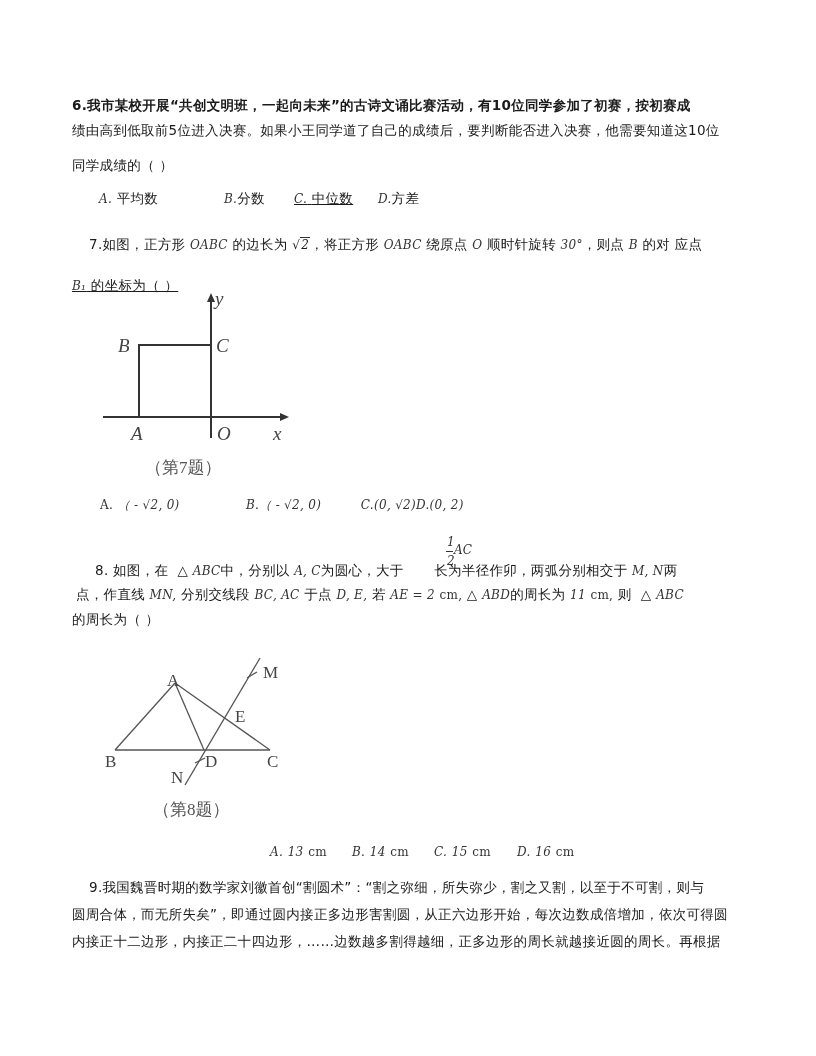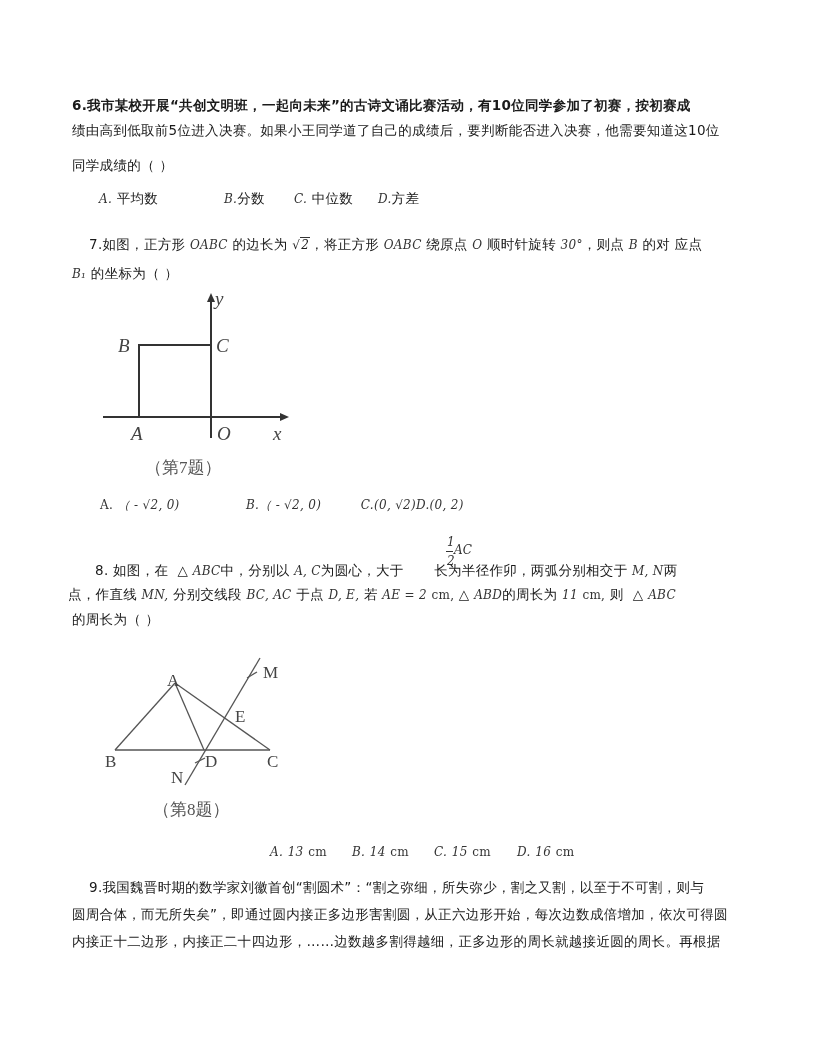--- a/index.html
+++ b/index.html
@@ -22,37 +22,37 @@
     svg text { font-family: "Liberation Serif", serif; }
   </style>
 </head>
 <body>
 
 <div class="line" style="left:72px; top:96px;font-weight:bold;">6.我市某校开展“共创文明班，一起向未来”的古诗文诵比赛活动，有10位同学参加了初赛，按初赛成</div>
 <div class="line" style="left:72px; top:121px;">绩由高到低取前5位进入决赛。如果小王同学道了自己的成绩后，要判断能否进入决赛，他需要知道这10位</div>
 <div class="line" style="left:72px; top:156px;">同学成绩的（   ）</div>
 
 <div class="line" style="left:99px; top:189px;">
-  <span class="opt" style="width:84px;"><span class="it">A.</span> <span>平均数</span></span><span class="opt" style="width:70px;margin-left:41px;"><span class="it">B.</span><span>分数</span></span><span class="opt" style="width:84px;"><span class="it">C.</span> <span>中位数</span></span><span class="opt"><span class="it">D.</span><span>方差</span></span>
+  <span class="opt" style="width:84px;"><span class="it">A.</span> <span>平均数</span></span><span class="opt" style="width:70px;margin-left:41px;"><span class="it">B.</span><span>分数</span></span><span class="opt" style="width:84px;text-decoration:underline;"><span class="it">C.</span> <span>中位数</span></span><span class="opt"><span class="it">D.</span><span>方差</span></span>
 </div>
 
 <div class="line" style="left:89px; top:235px;">
   <span>7.如图，正方形</span>
   <span class="it">OABC</span>
   <span>的边长为</span>
   <span class="sqrt">√<span class="rad">2</span></span><span>，将正方形</span>
   <span class="it">OABC</span>
   <span>绕原点</span>
   <span class="it">O</span>
   <span>顺时针旋转</span>
   <span class="it">30°</span><span>，则点</span>
   <span class="it">B</span>
   <span>的对 应点</span>
 </div>
-<div class="line" style="left:72px; top:264px;">
+<div class="line" style="left:72px; top:276px;text-decoration:underline;">
   <span class="it">B₁</span>
   <span>的坐标为（   ）</span>
 </div>
 
 <svg style="position:absolute; left:95px; top:290px;" width="210" height="195" viewBox="0 0 210 195">
   <g stroke="#333" stroke-width="2" fill="none">
     <line x1="8" y1="127" x2="188" y2="127"></line>
     <line x1="116" y1="148" x2="116" y2="8"></line>
     <polyline points="44,127 44,55 116,55"></polyline>
   </g>
@@ -77,21 +77,21 @@
 <div class="frac" style="left:447px; top:554px;">2</div>
 
 <div class="line" style="left:95px; top:561px;">
   <span>8. 如图，在</span>
   &nbsp;<span>△</span>
   <span class="it">ABC</span><span>中，分别以</span>
   <span class="it">A, C</span><span>为圆心，大于</span>
   <span style="display:inline-block; width:26px;"></span><span>长为半径作卯，两弧分别相交于</span>
   <span class="it">M,  N</span><span>两</span>
 </div>
-<div class="line" style="left:68px; top:585px;text-align:center;">
+<div class="line" style="left:76px; top:585px;text-align:center;">
   <span>点，作直线</span>
   <span class="it">MN,</span>
   <span>分别交线段</span>
   <span class="it">BC, AC</span>
   <span>于点</span>
   <span class="it">D, E,</span>
   <span>若</span>
   <span class="it">AE = 2</span>
   <span class="rm">cm,</span>
   <span>△</span>

